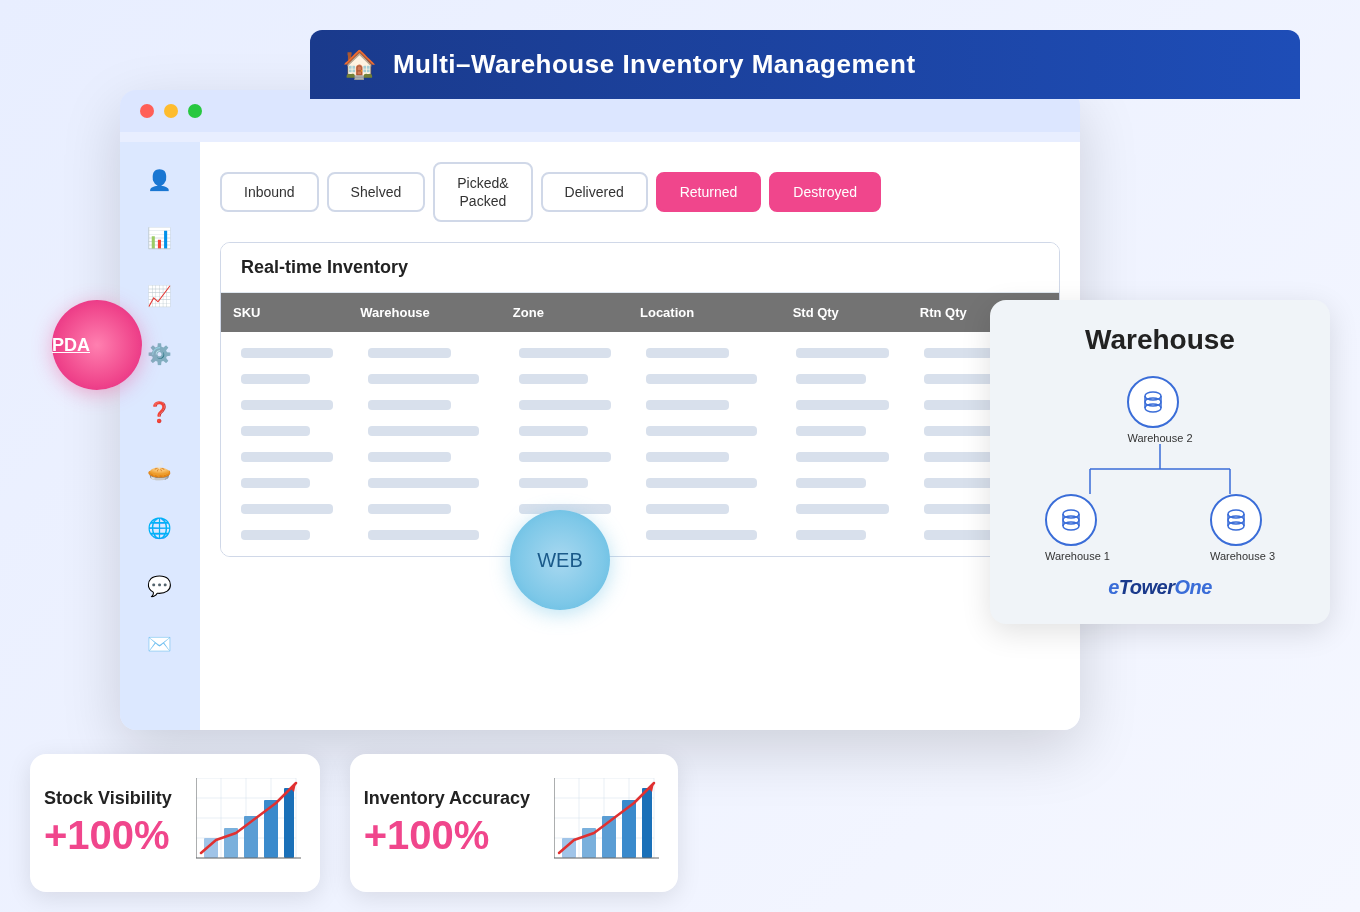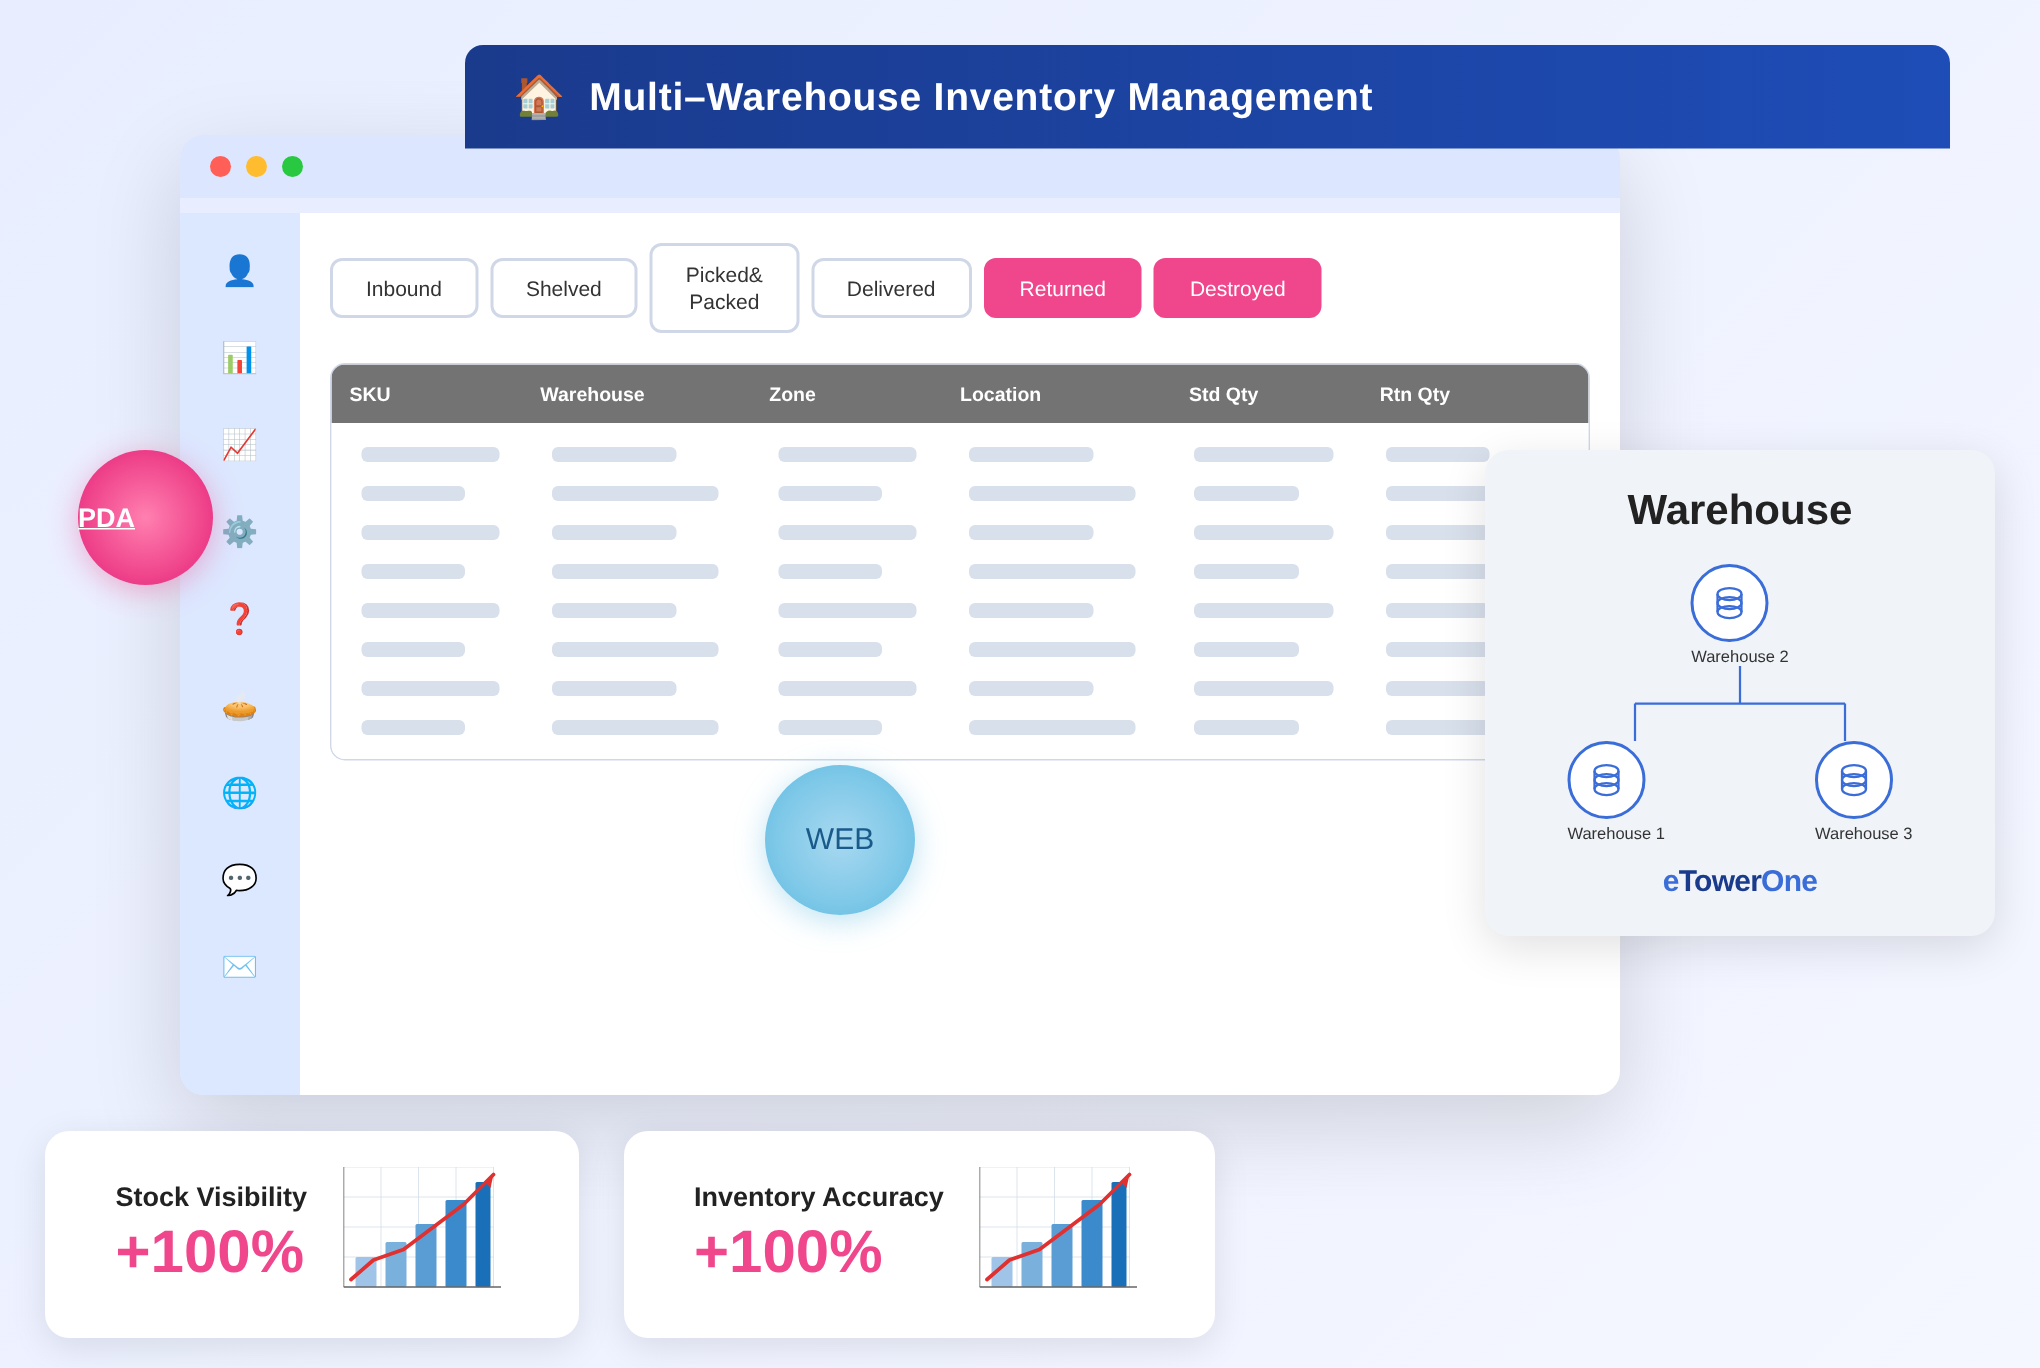--- a/index.html
+++ b/index.html
@@ -281,21 +281,21 @@
       bottom: 20px;
       left: 30px;
       display: flex;
       gap: 30px;
       z-index: 25;
     }
     .stat-card {
       background: white;
       border-radius: 16px;
       box-shadow: 0 6px 24px rgba(0,0,0,0.1);
-      padding: 24px 47px;
+      padding: 24px 14px;
       display: flex;
       align-items: center;
       gap: 24px;
       min-width: 280px;
     }
     .stat-text {}
     .stat-label {
       font-size: 18px;
       font-weight: 600;
       color: #222;
@@ -346,20 +346,21 @@
       <div class="tab-bar">
         <div class="tab">Inbound</div>
         <div class="tab">Shelved</div>
         <div class="tab" style="text-align:center; line-height:1.3;">Picked&amp;<br>Packed</div>
         <div class="tab">Delivered</div>
         <div class="tab active-pink">Returned</div>
         <div class="tab active-pink">Destroyed</div>
       </div>
 
       <div class="inventory-section">
+        <div class="inventory-title">Real-time Inventory</div>
         <div class="table-header">
           <div class="table-header-cell">SKU</div>
           <div class="table-header-cell">Warehouse</div>
           <div class="table-header-cell">Zone</div>
           <div class="table-header-cell">Location</div>
           <div class="table-header-cell">Std Qty</div>
           <div class="table-header-cell">Rtn Qty</div>
         </div>
         <div class="table-body">
 
@@ -494,21 +495,21 @@
               <line x1="6" y1="8" x2="6" y2="20" stroke="#3a6dd8" stroke-width="1.5"></line>
               <line x1="22" y1="8" x2="22" y2="20" stroke="#3a6dd8" stroke-width="1.5"></line>
             </svg>
           </div>
           <div class="wnode-label">Warehouse 3</div>
         </div>
       </div>
     </div>
 
     <div class="etowerone-logo">
-      <span style="color:#3a6dd8; font-size:22px; font-weight:800; letter-spacing:-0.5px;text-align:right;">
+      <span style="color:#3a6dd8; font-size:22px; font-weight:800; font-style:italic; letter-spacing:-0.5px;text-align:right;">
         <span style="color:#3a6dd8;">e</span><span style="color:#1a3a8c;">Tower</span><span style="color:#3a6dd8;">One</span>
       </span>
     </div>
   </div>
 
   <div class="stat-cards">
 
     <div class="stat-card">
       <div class="stat-text">
         <div class="stat-label">Stock Visibility</div>

